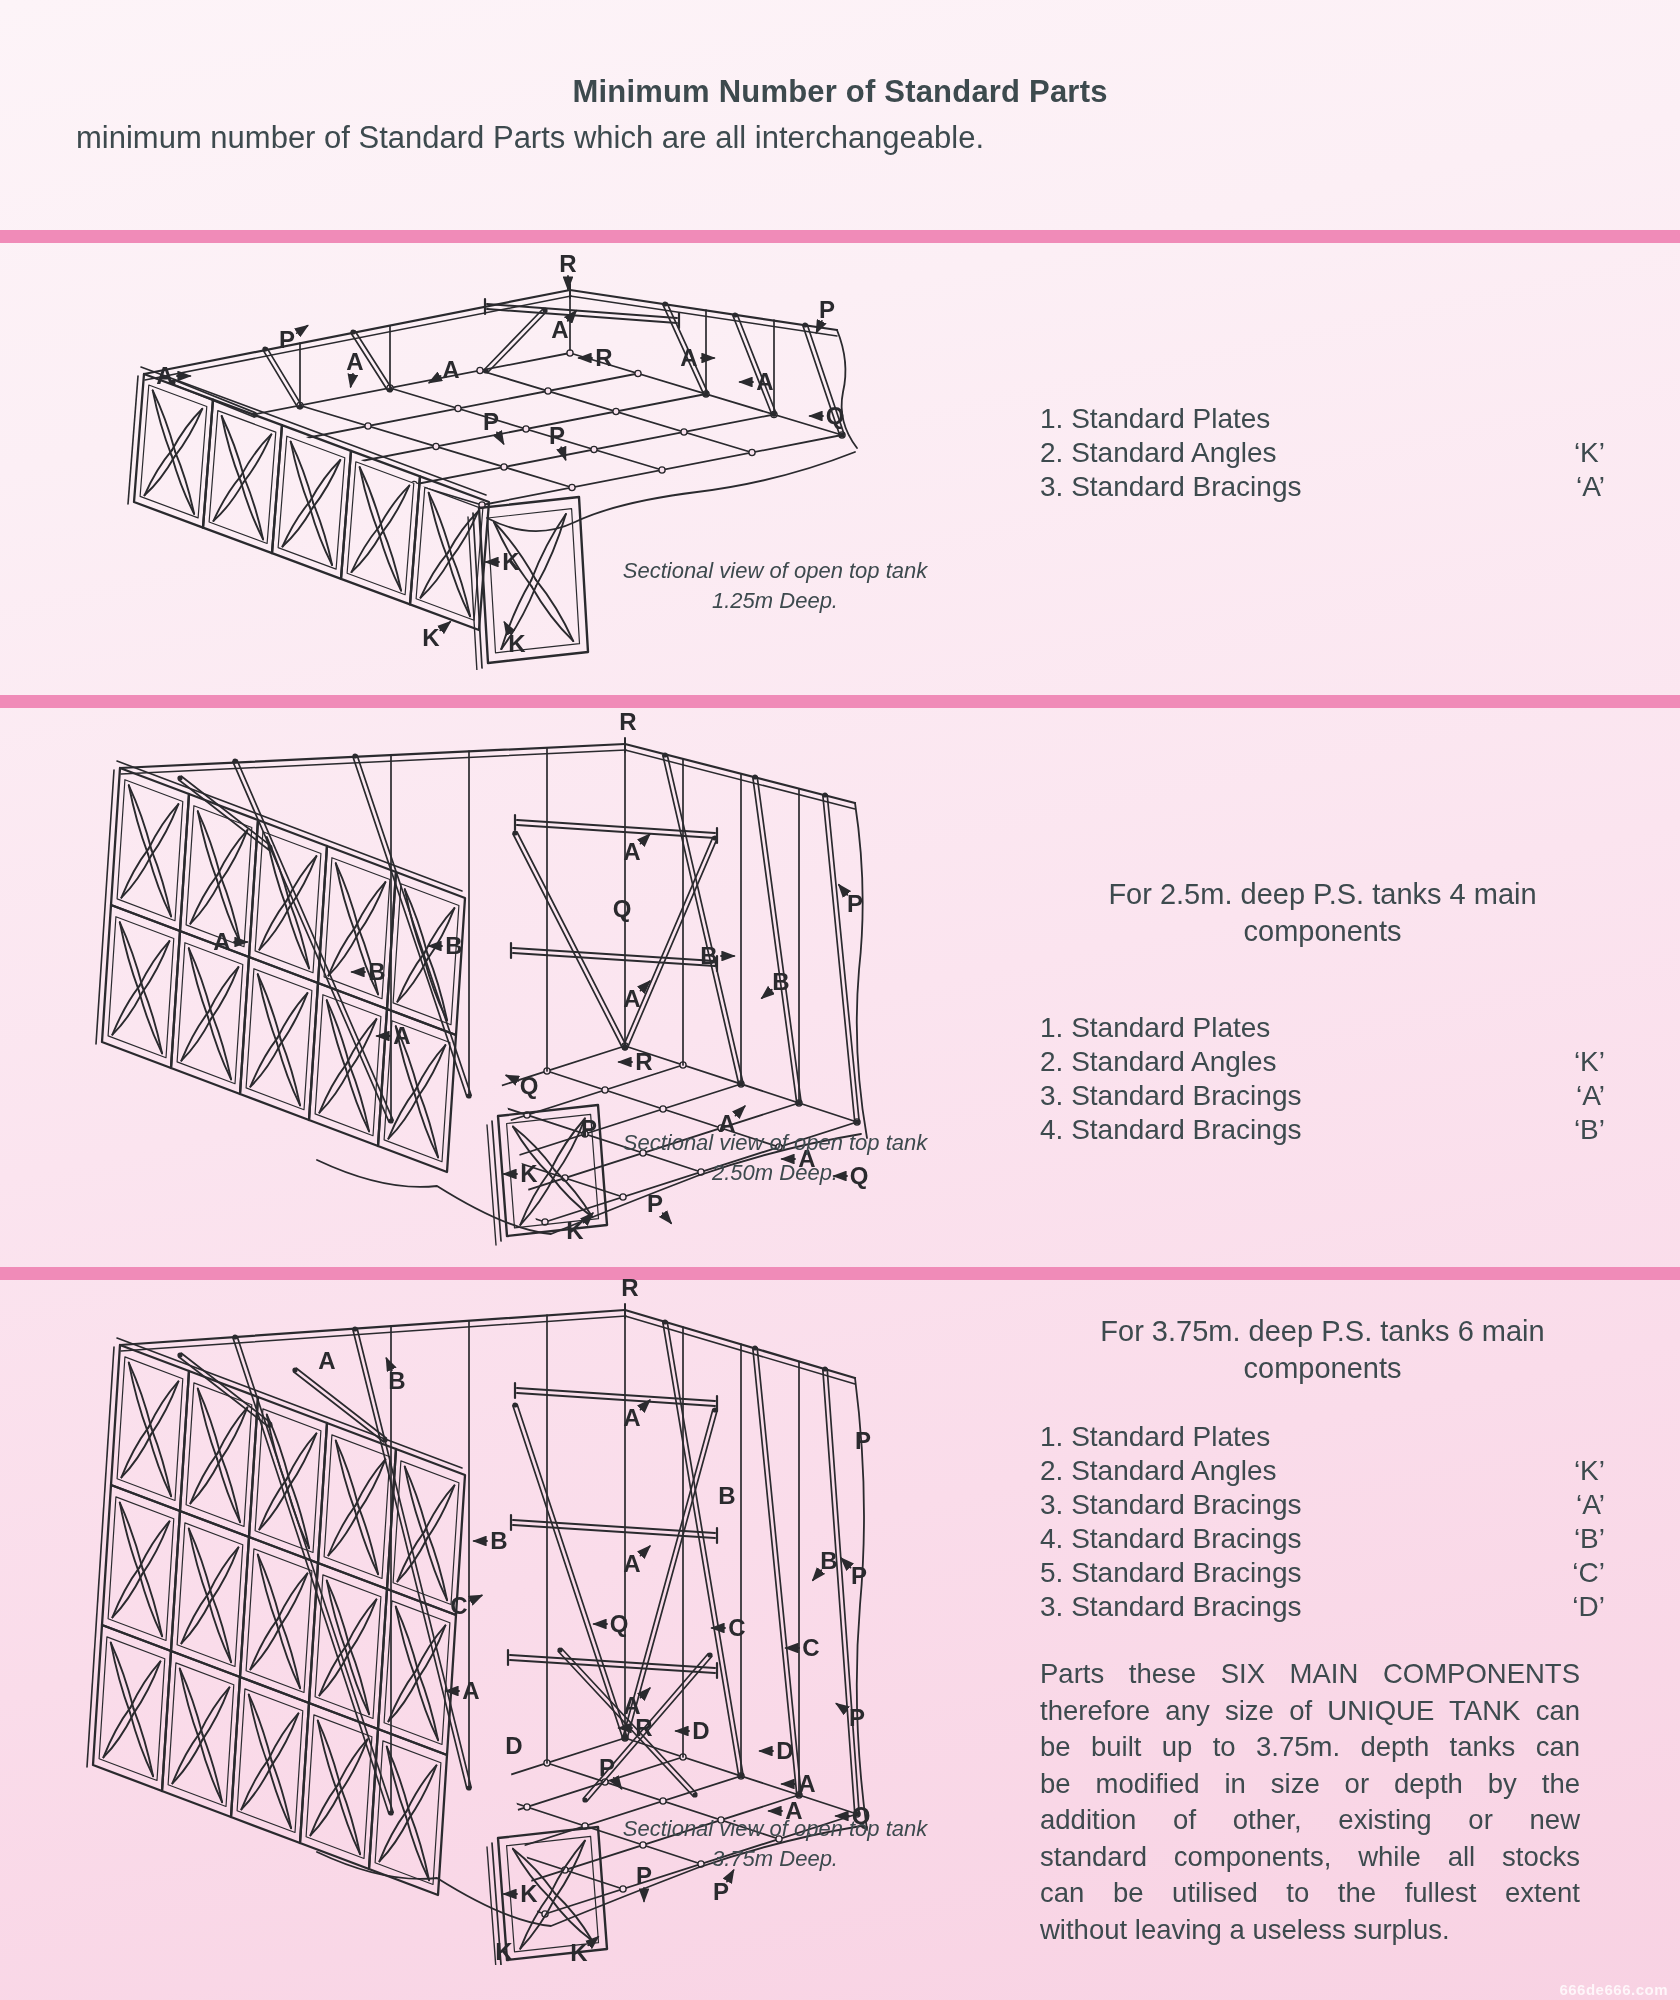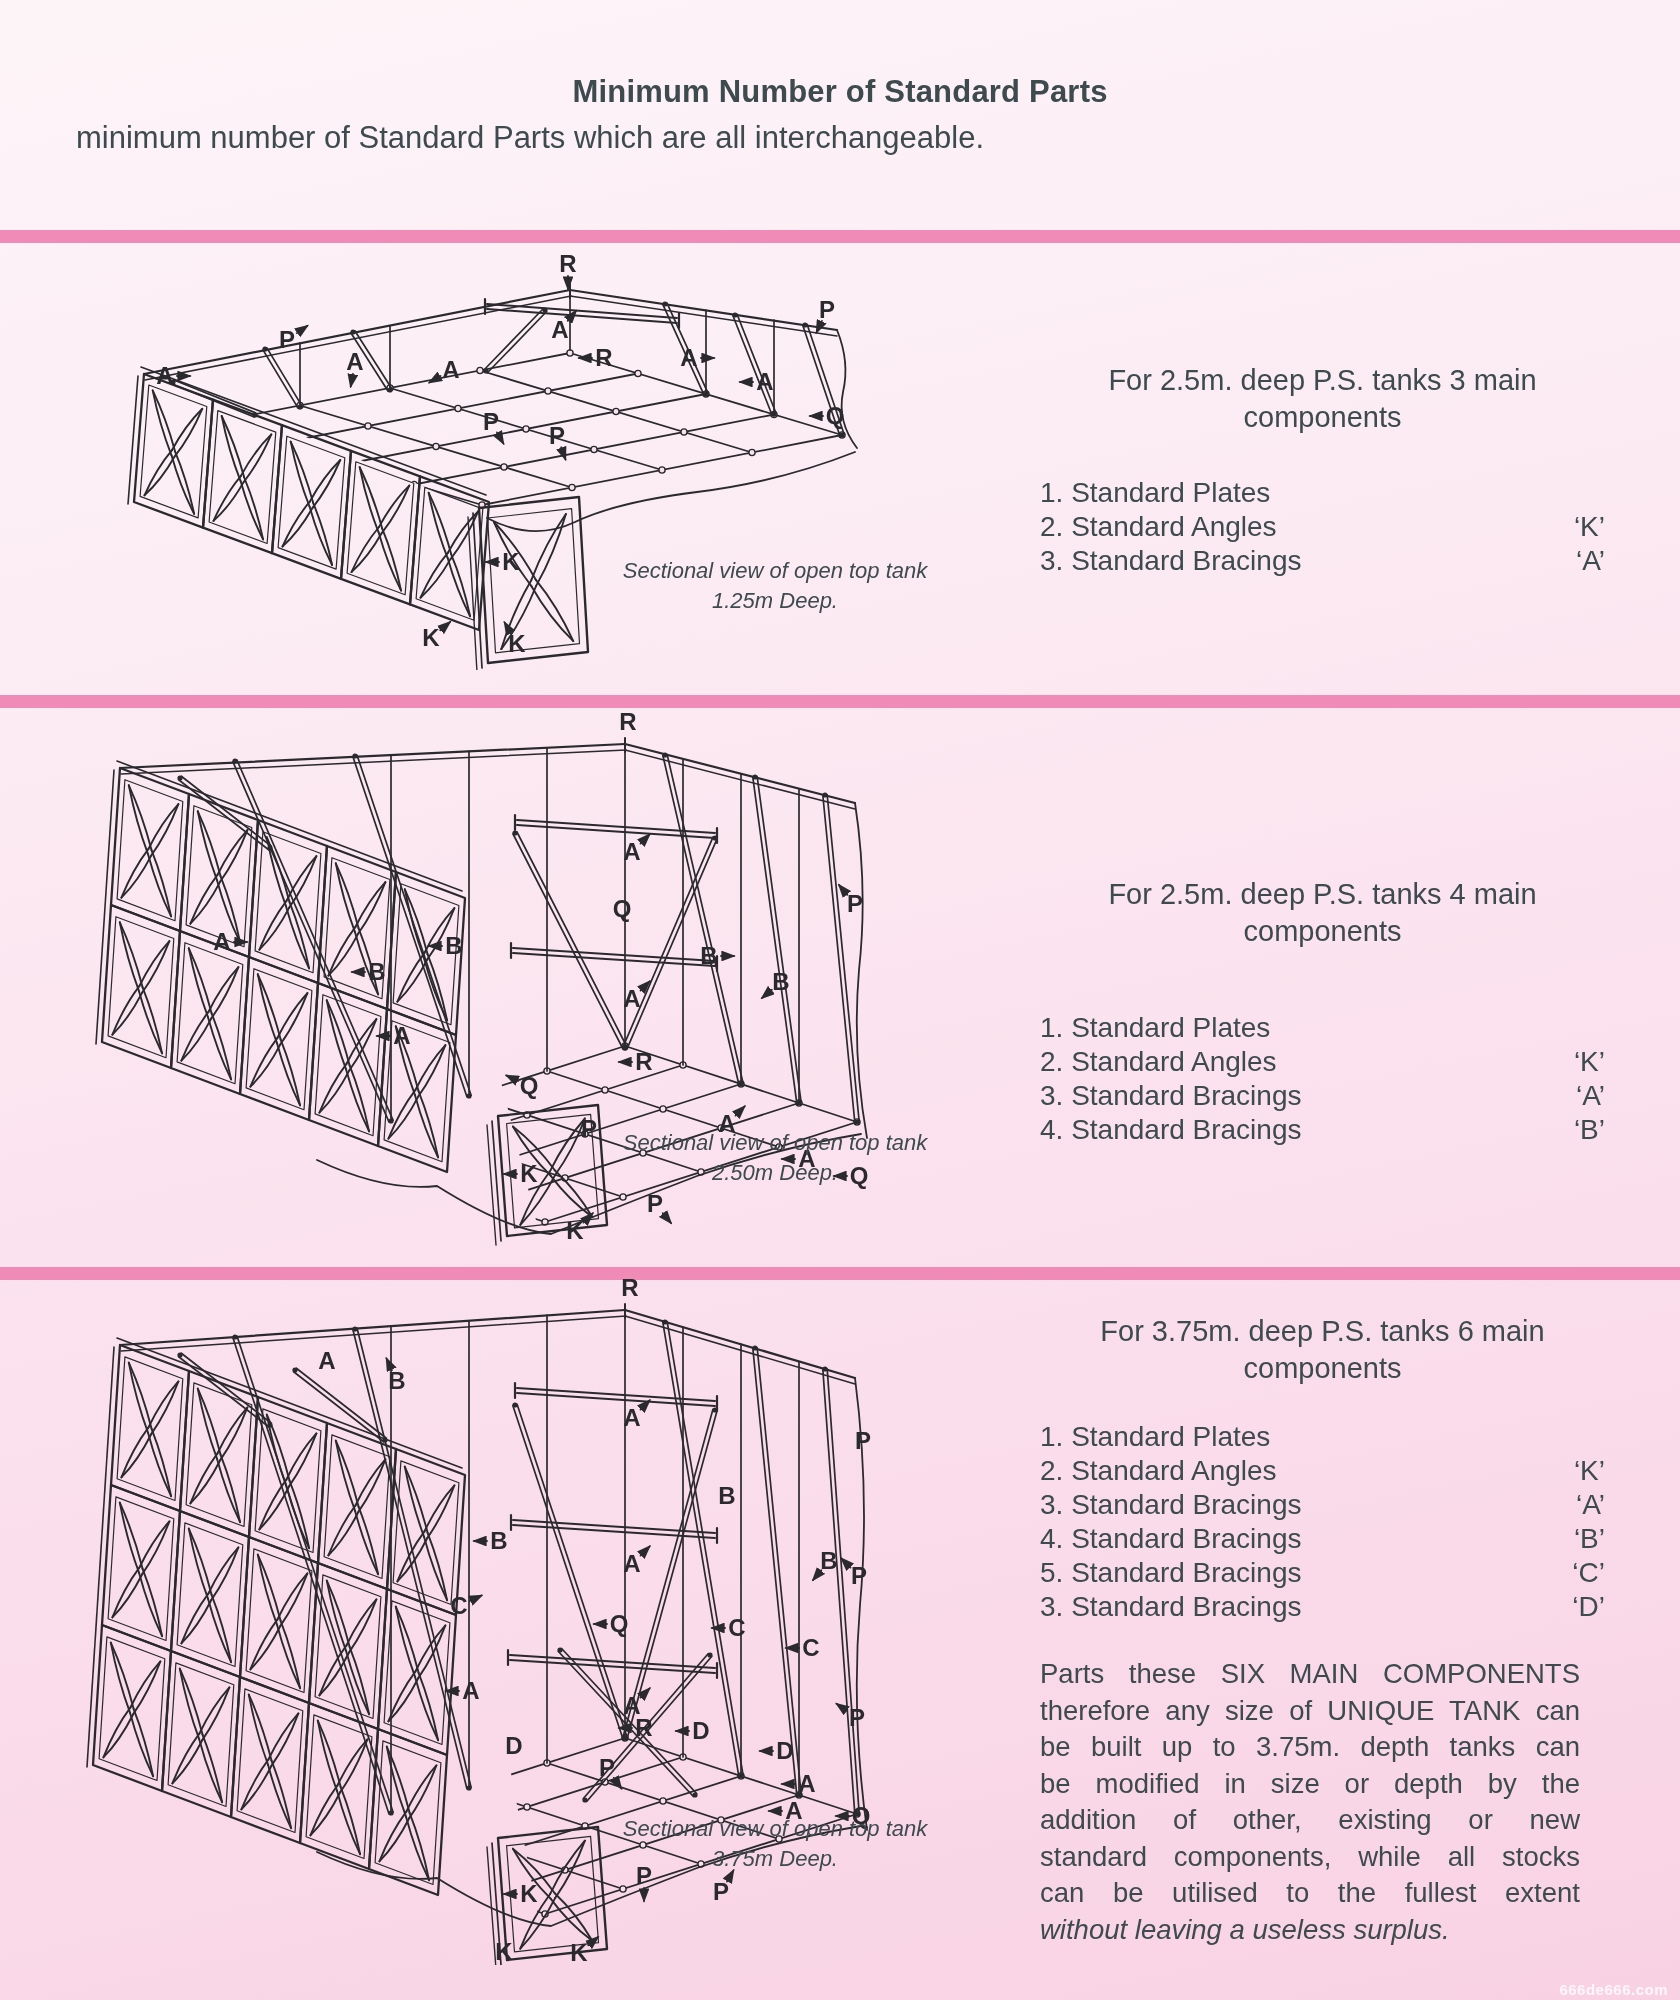--- a/index.html
+++ b/index.html
@@ -19,21 +19,21 @@
     font-size:22px;line-height:30px;font-weight:500;}
   #cap0{top:556px}#cap1{top:1128px}#cap2{top:1814px}
   .col{position:absolute;left:1040px;width:565px;}
   #col0{top:362px}#col1{top:876px}#col2{top:1313px}
   .heading{text-align:center;font-size:29px;line-height:37px;max-width:510px;margin:0 auto;}
   .list{width:565px;}
   #col0 .list{margin-top:40px}#col1 .list{margin-top:61px}#col2 .list{margin-top:33px}
   .row{display:flex;justify-content:space-between;height:34px;line-height:34px;font-size:28px;}
   .para{margin-top:32px;width:540px;font-size:27.5px;line-height:36.5px;}
   .para .jl{text-align:justify;text-align-last:justify;}
-  .para .ll{text-align:left;font-style:italic;}
+  .para .ll{text-align:left;}
   .wm{position:absolute;right:12px;bottom:2px;font-size:15px;font-weight:700;
     color:rgba(255,255,255,.8);letter-spacing:.5px;}
 </style>
 </head>
 <body>
 
 <div class="page">
 
   <div class="title">Minimum Number of Standard Parts</div>
   <div class="intro">
@@ -832,21 +832,20 @@
   <div class="caption" id="cap1">
     <div>Sectional view of open top tank</div>
     <div>2.50m Deep.</div>
   </div>
   <div class="caption" id="cap2">
     <div>Sectional view of open top tank</div>
     <div>3.75m Deep.</div>
   </div>
 
   <div class="col" id="col0">
-    <div class="heading">For 2.5m. deep P.S. tanks 3 main components</div>
     <div class="list">
       <div class="row">
         <span>1. Standard Plates</span>
         <span></span>
       </div>
       <div class="row">
         <span>2. Standard Angles</span>
         <span>‘K’</span>
       </div>
       <div class="row">

